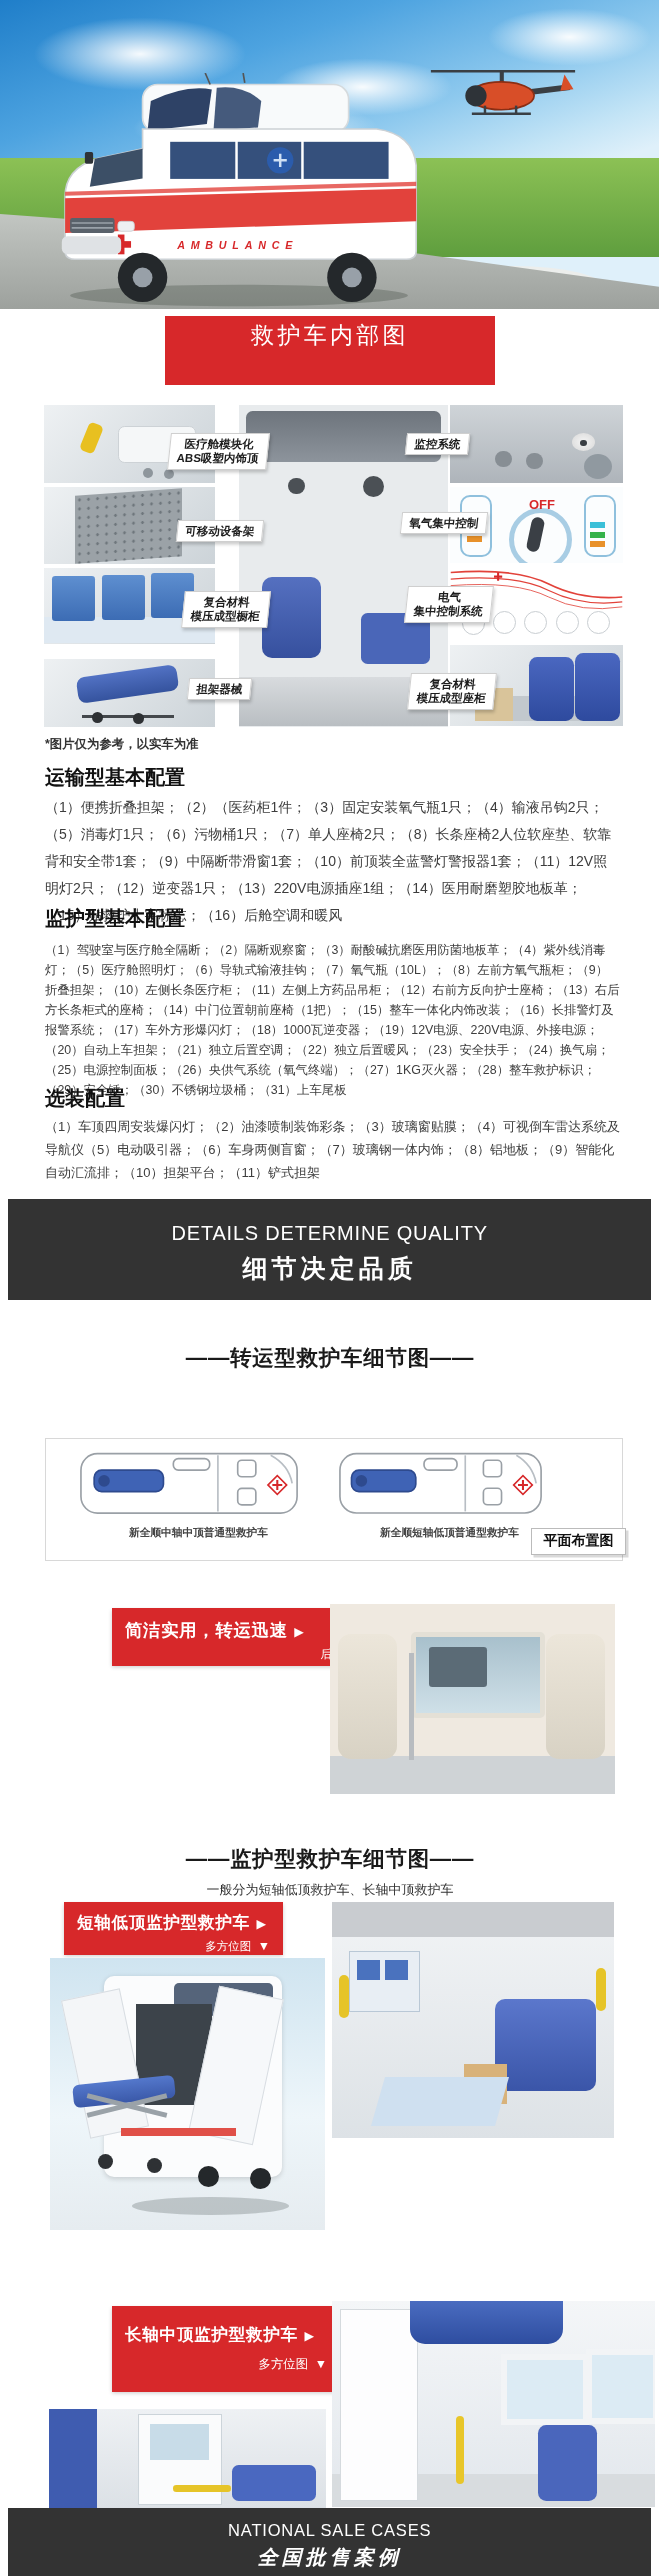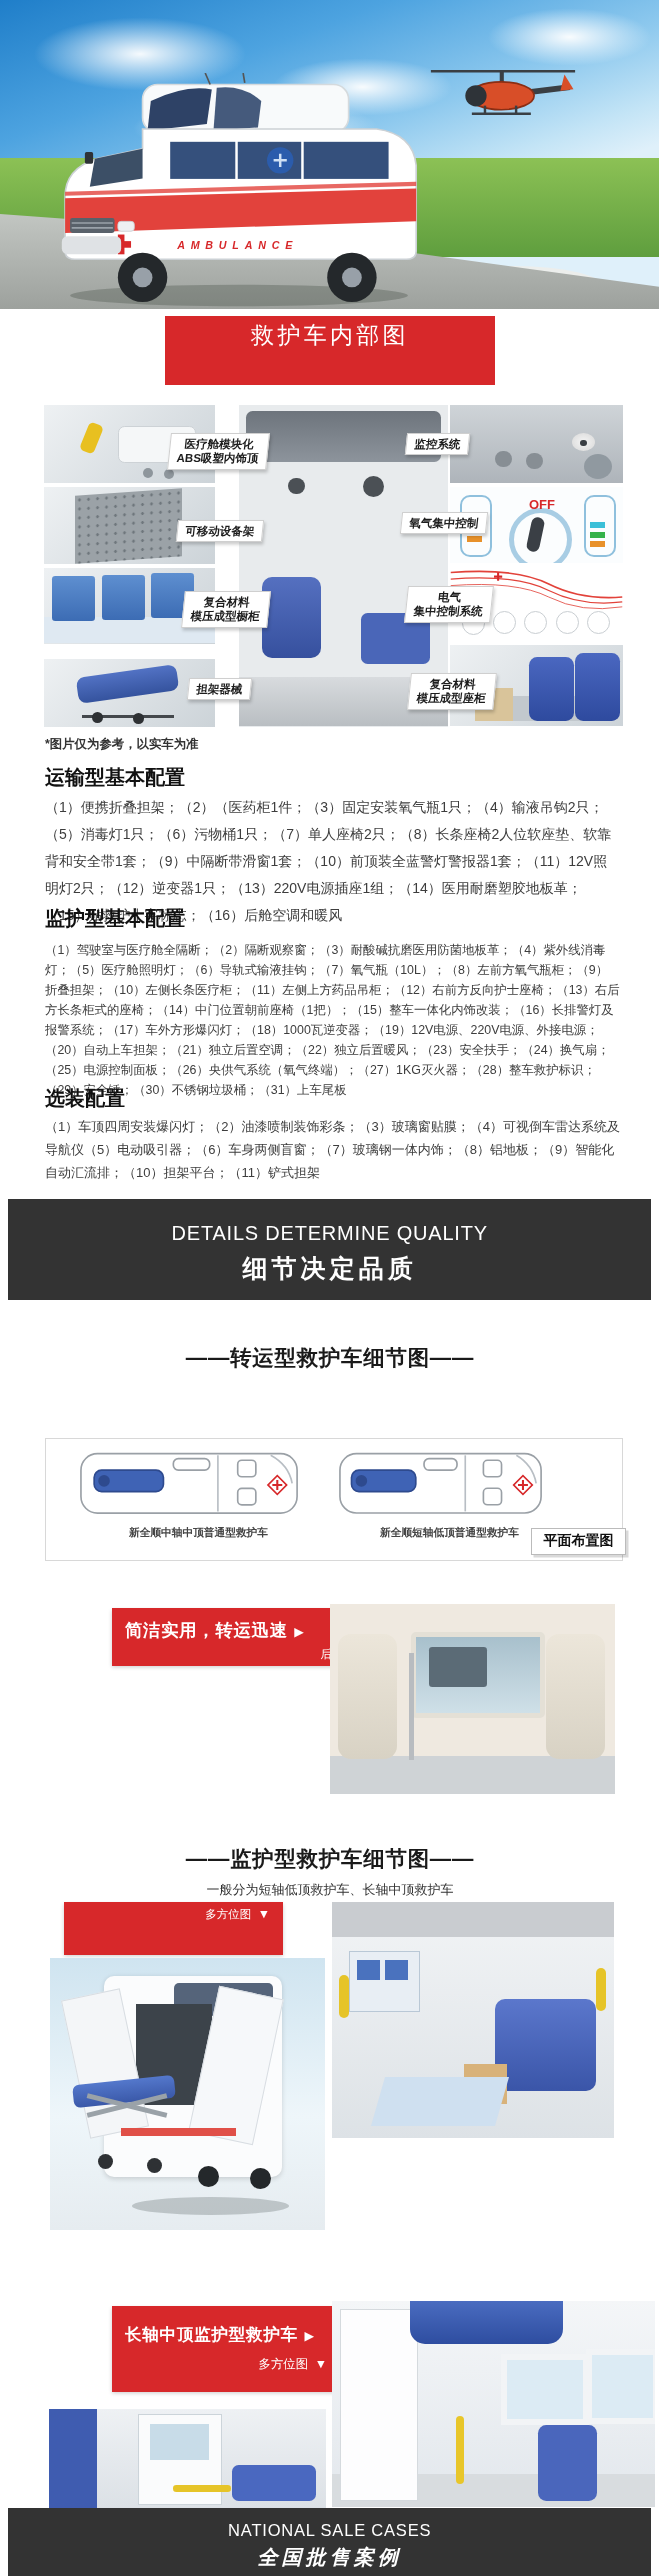--- a/index.html
+++ b/index.html
@@ -288,20 +288,23 @@
     <div class="deco" style="left:216px;top:30px;width:59px;height:125px;background:linear-gradient(#ece6da,#d8d2c4);border-radius:13px;"></div>
     <div class="deco" style="left:81px;top:28px;width:124px;height:76px;background:linear-gradient(#a8c0cc,#cfe0e8);border:5px solid #e4e0d6;border-radius:5px;"></div>
     <div class="deco" style="left:99px;top:43px;width:58px;height:40px;background:#5b6b76;border-radius:3.3px;"></div>
     <div class="deco" style="left:79px;top:49px;width:5px;height:107px;background:#b8bcc0;"></div>
   </div>
 
   <div class="abs sec-title" style="left:0;top:1844px;">——监护型救护车细节图——</div>
   <div class="abs sec-sub" style="left:0;top:1881px;">一般分为短轴低顶救护车、长轴中顶救护车</div>
 
   <div class="redtag" style="left:64px;top:1902px;width:219px;height:53px;">
+    <div class="l1">
+      <span>短轴低顶监护型救护车</span><span class="arrow">▶</span>
+    </div>
     <div class="l2">
       <span>多方位图</span><span class="arrow">▼</span>
     </div>
   </div>
 
   <div class="photo" style="left:332px;top:1902px;width:282px;height:236px;background:linear-gradient(#f2f4f6,#dde2e6);">
     <div class="deco" style="left:0;top:0;width:282px;height:35px;background:#c9ccd0;"></div>
     <div class="deco" style="left:16.5px;top:49px;width:69px;height:59px;background:#e8eef4;border:1.6px solid #b9c8d6;"></div>
     <div class="deco" style="left:25px;top:58px;width:23px;height:20px;background:#4a72be;"></div>
     <div class="deco" style="left:53px;top:58px;width:23px;height:20px;background:#4a72be;"></div>

